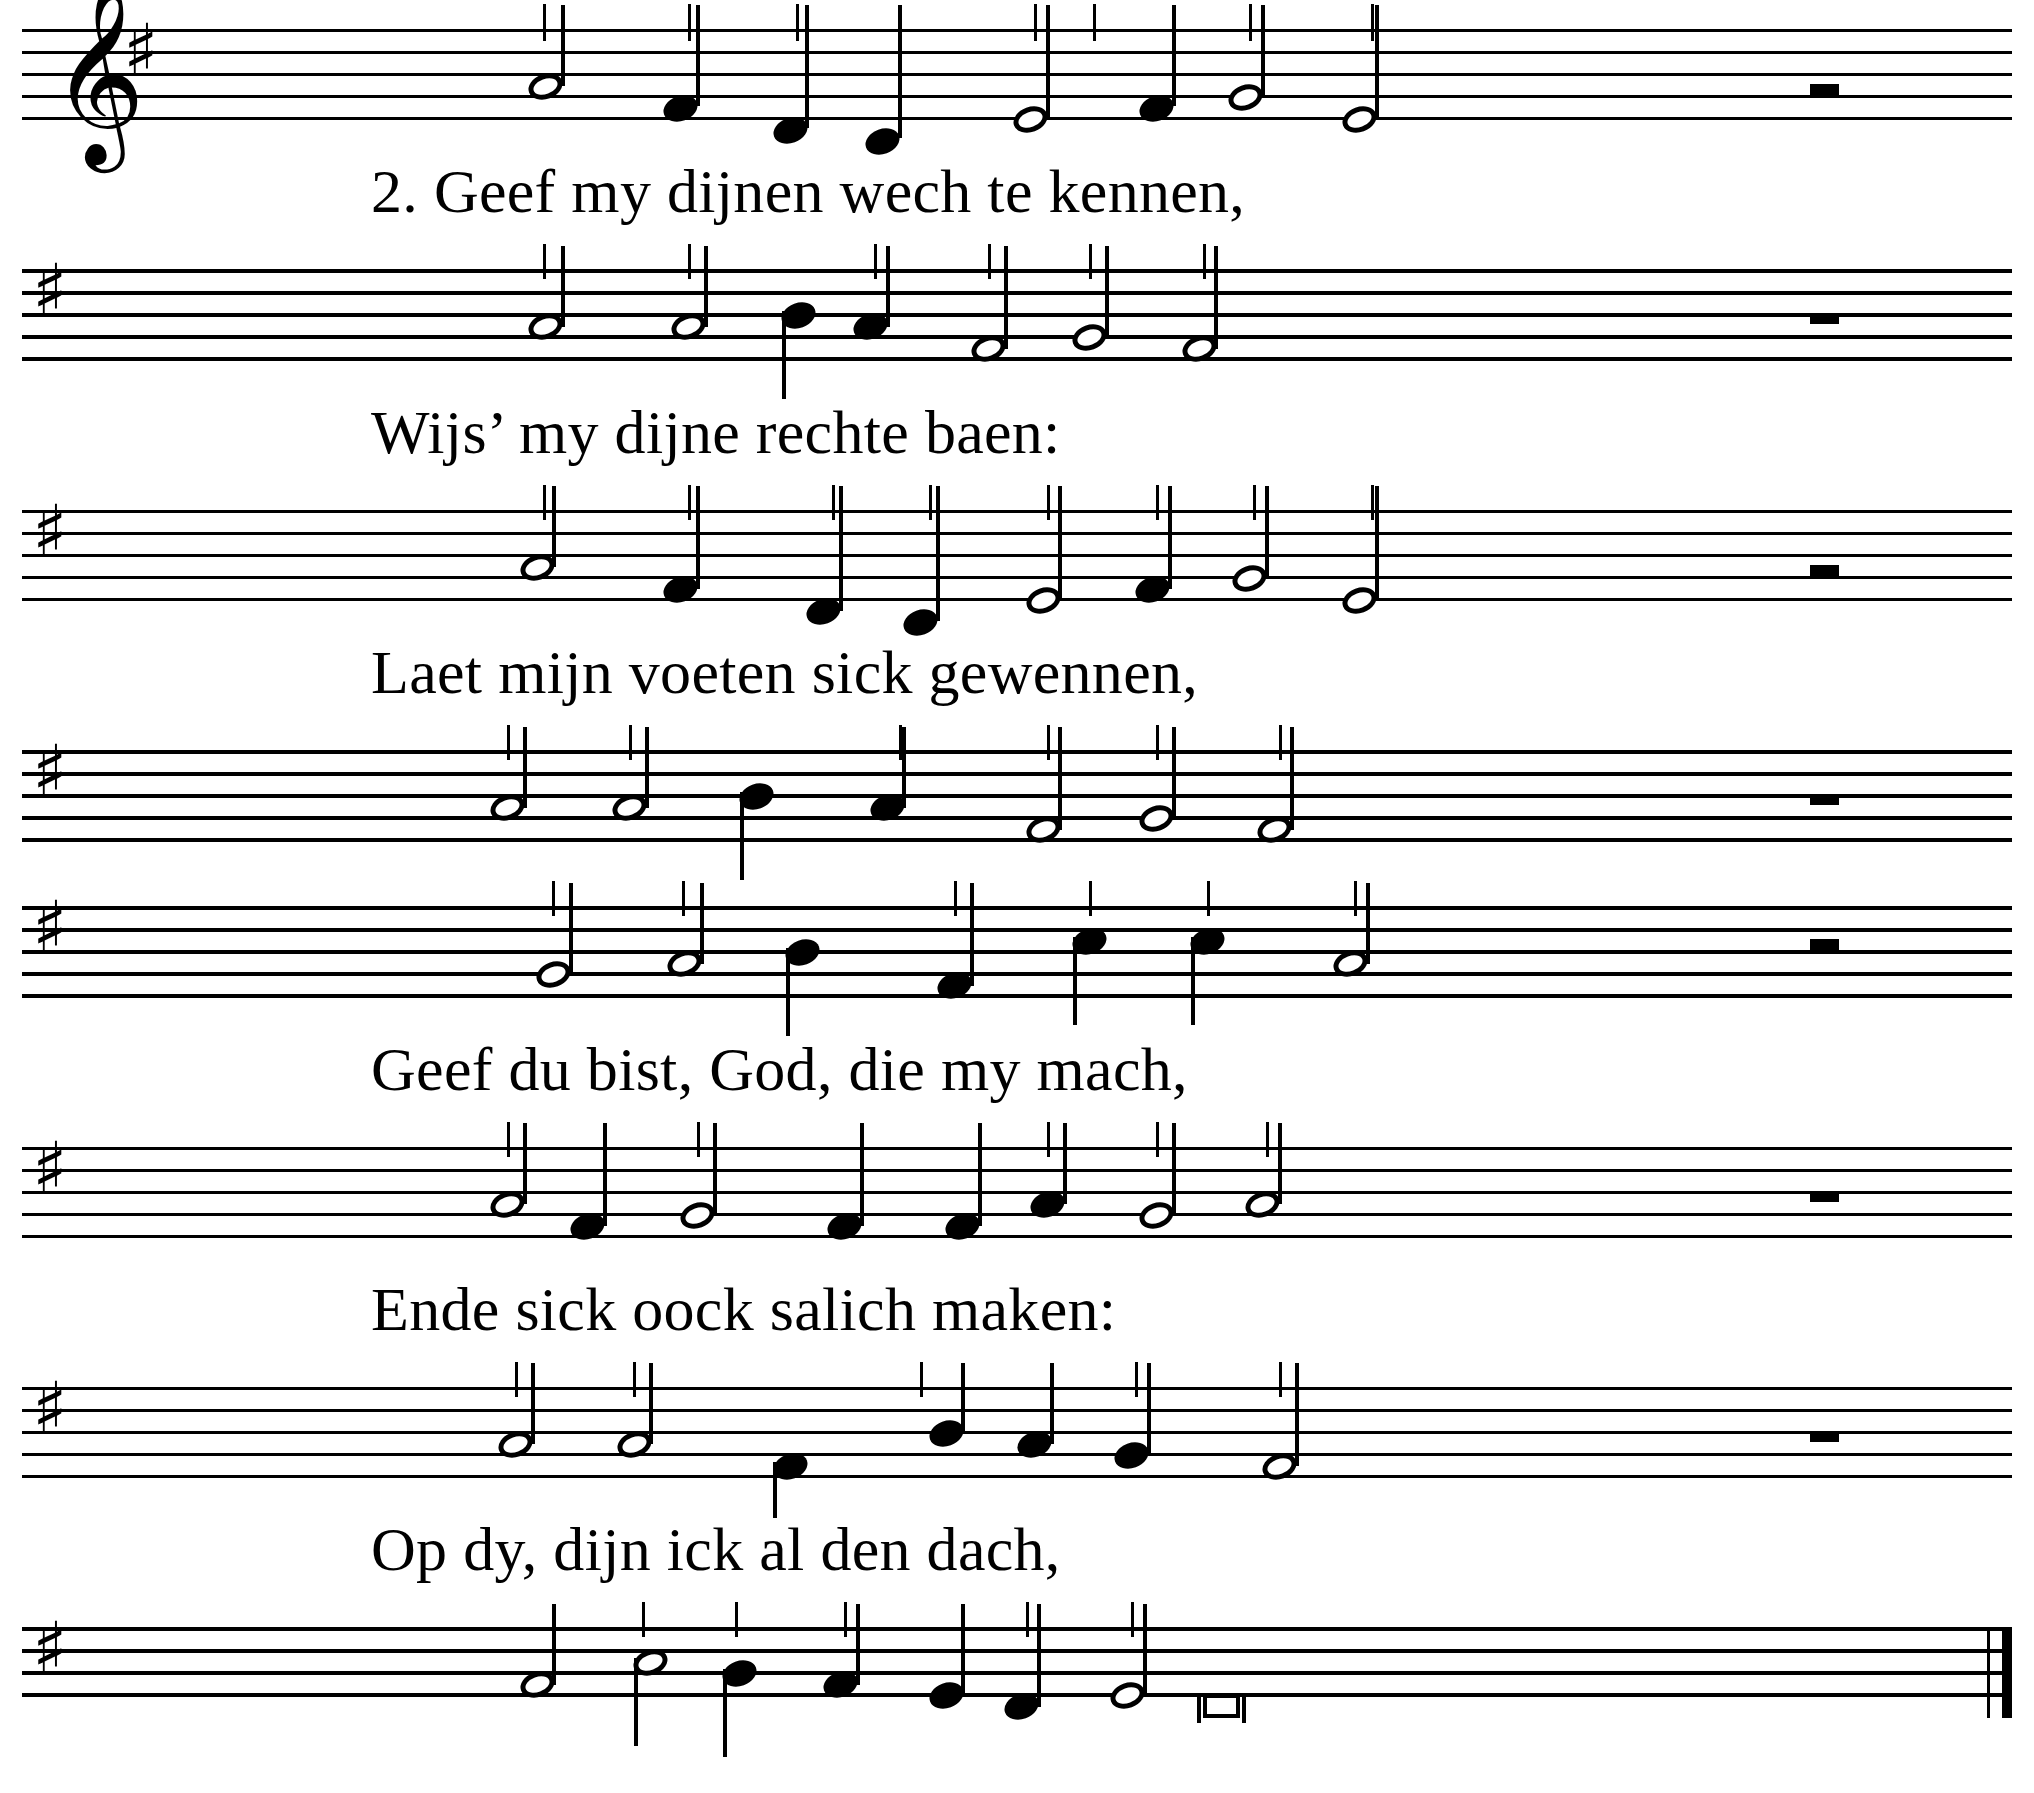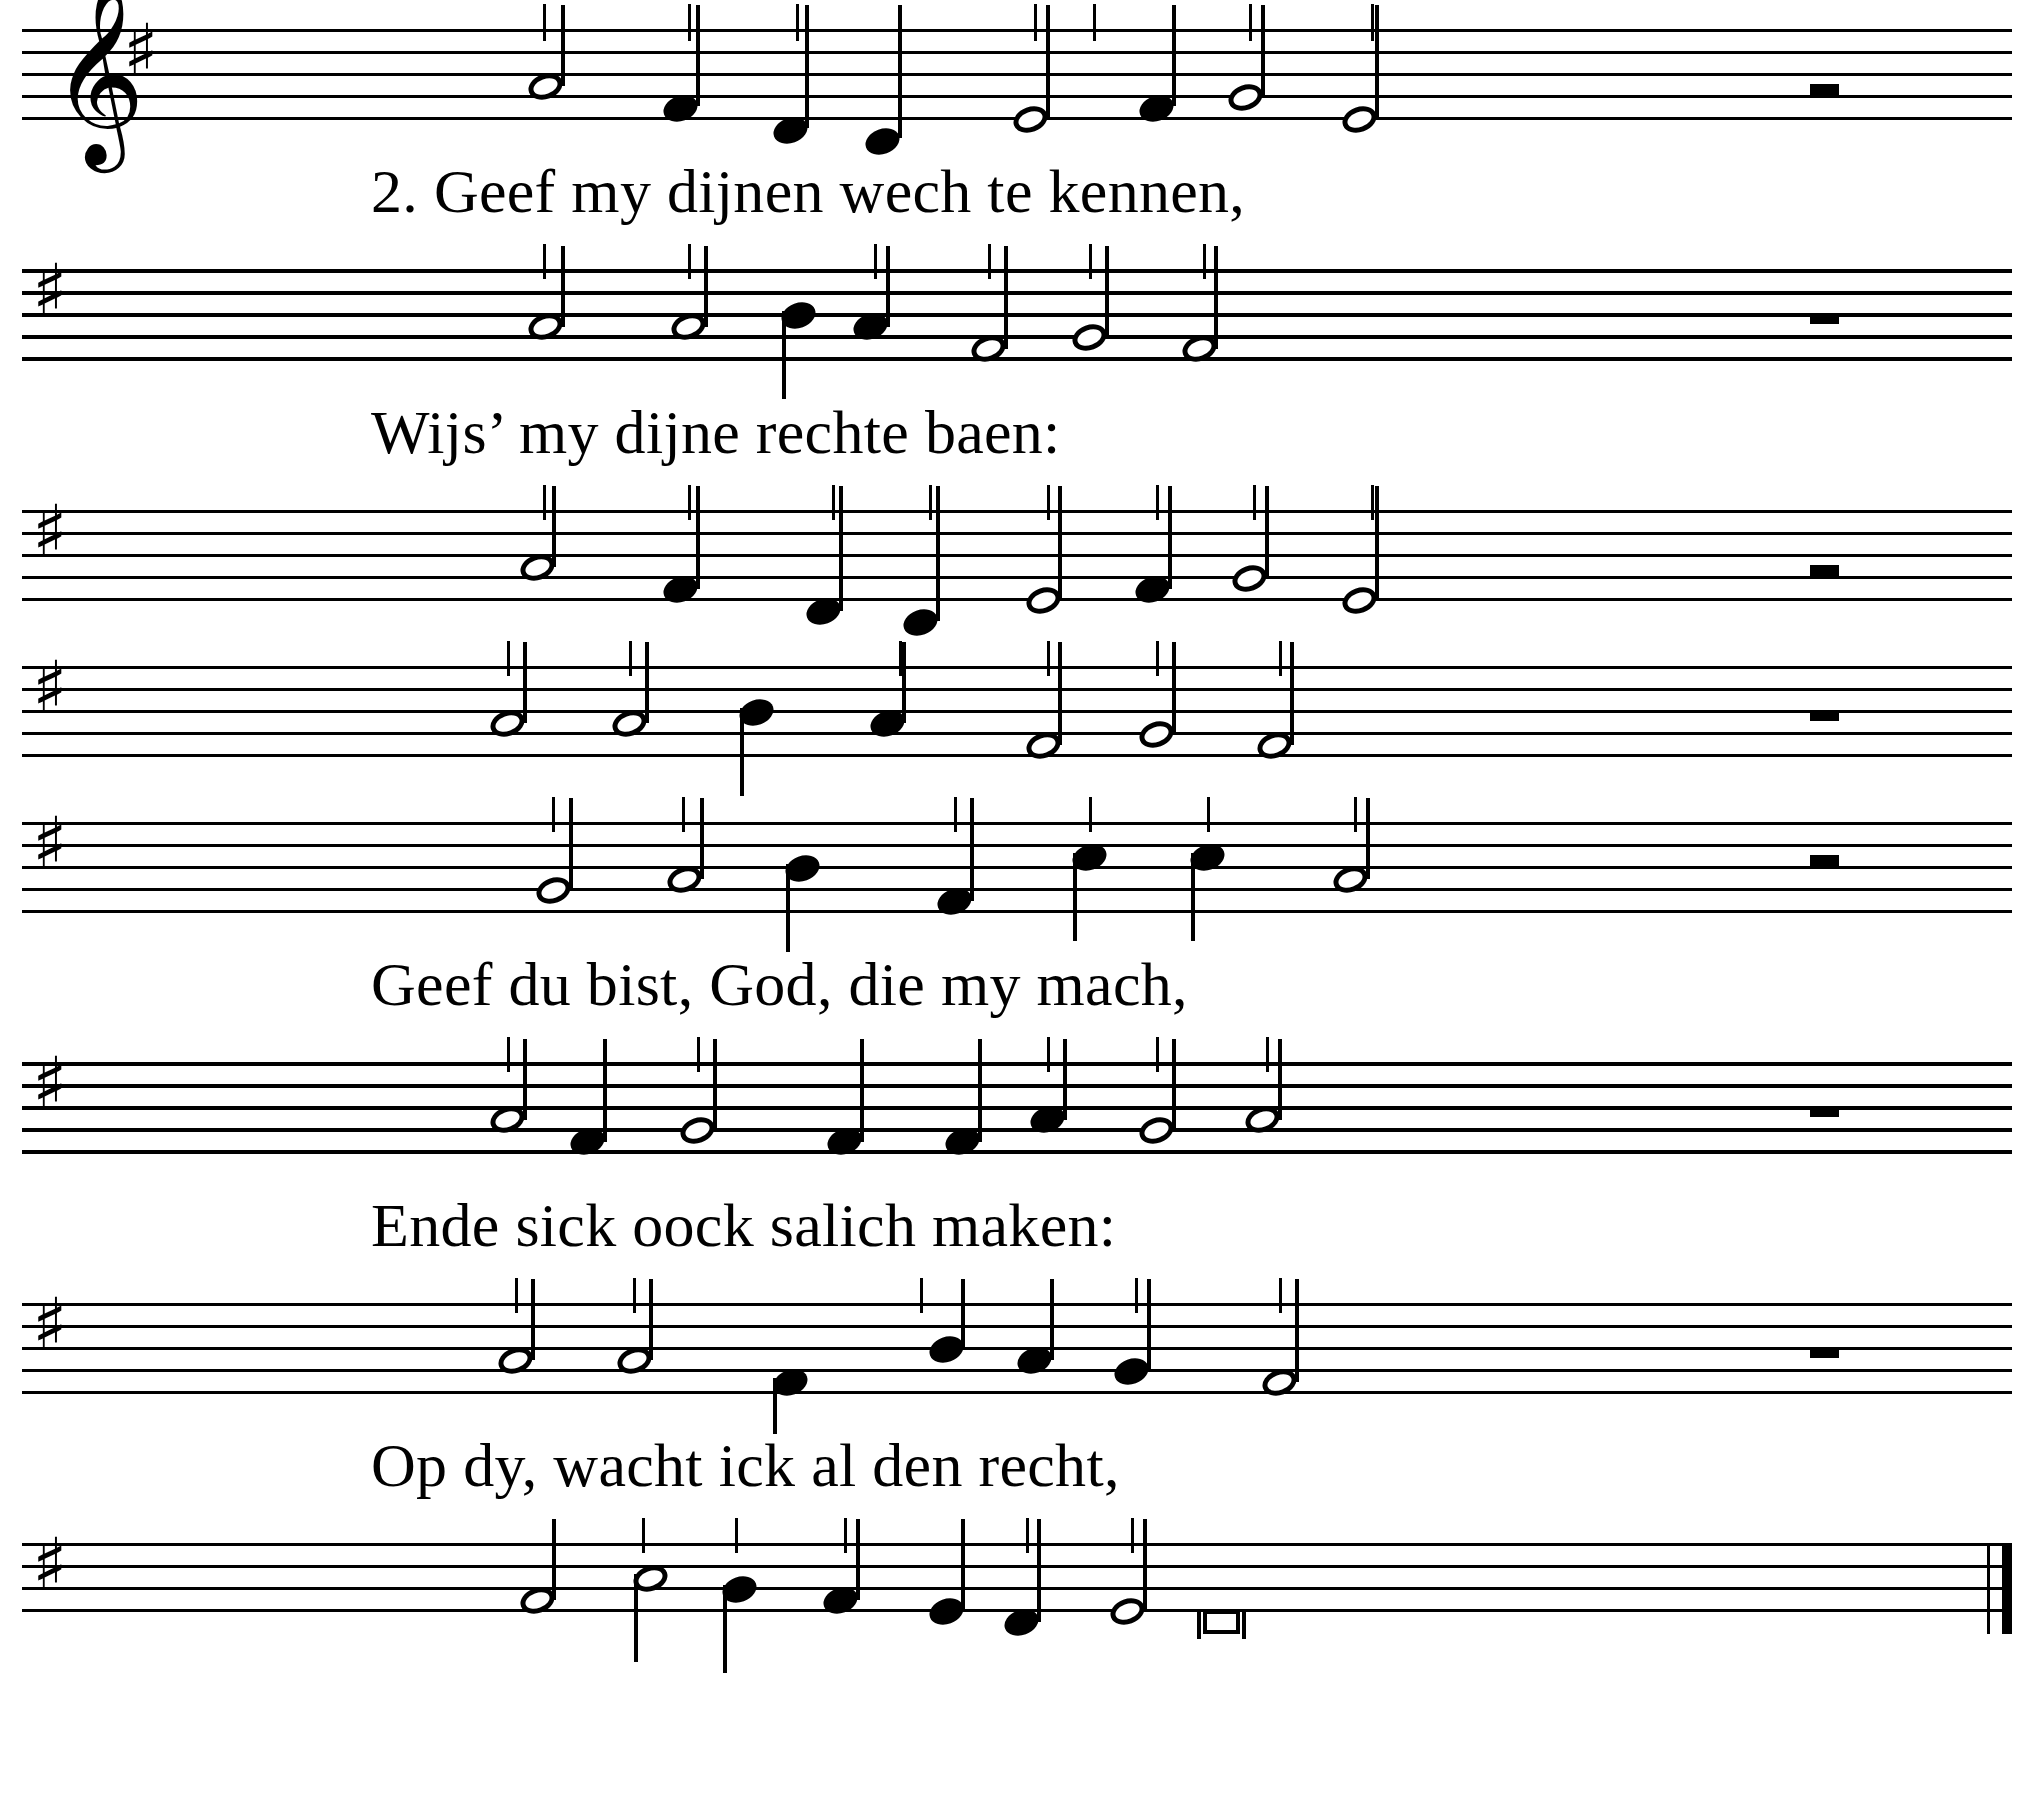--- a/index.html
+++ b/index.html
@@ -289,20 +289,21 @@
 
         <div class="note open" style="left:1210px; top:56px;"></div>
         <div class="stem" style="left:1243px; top:-23.6px; height:91px;"></div>
 
         <div class="note open" style="left:1320px; top:78px;"></div>
         <div class="stem" style="left:1353px; top:-23.6px; height:113px;"></div>
 
         <div class="rest" style="left:1788px; top:55px;"></div>
       </div>
     </div>
+    <div class="lyric">Laet mijn voeten sick gewennen,</div>
   </div>
 
   <div class="system">
     <div class="staff-wrap">
       <div class="staff">
         <div class="line l0"></div>
         <div class="line l1"></div>
         <div class="line l2"></div>
         <div class="line l3"></div>
         <div class="line l4"></div>
@@ -468,21 +469,21 @@
 
         <div class="note filled" style="left:1092px; top:56px;"></div>
         <div class="stem" style="left:1125px; top:-23.6px; height:91px;"></div>
 
         <div class="note open" style="left:1240px; top:67px;"></div>
         <div class="stem" style="left:1273px; top:-23.6px; height:103px;"></div>
 
         <div class="rest" style="left:1788px; top:44px;"></div>
       </div>
     </div>
-    <div class="lyric">Op dy, wacht ick al den recht,</div>
+    <div class="lyric">Op dy, dijn ick al den dach,</div>
   </div>
 
   <div class="system">
     <div class="staff-wrap">
       <div class="staff">
         <div class="line l0"></div>
         <div class="line l1"></div>
         <div class="line l2"></div>
         <div class="line l3"></div>
 

